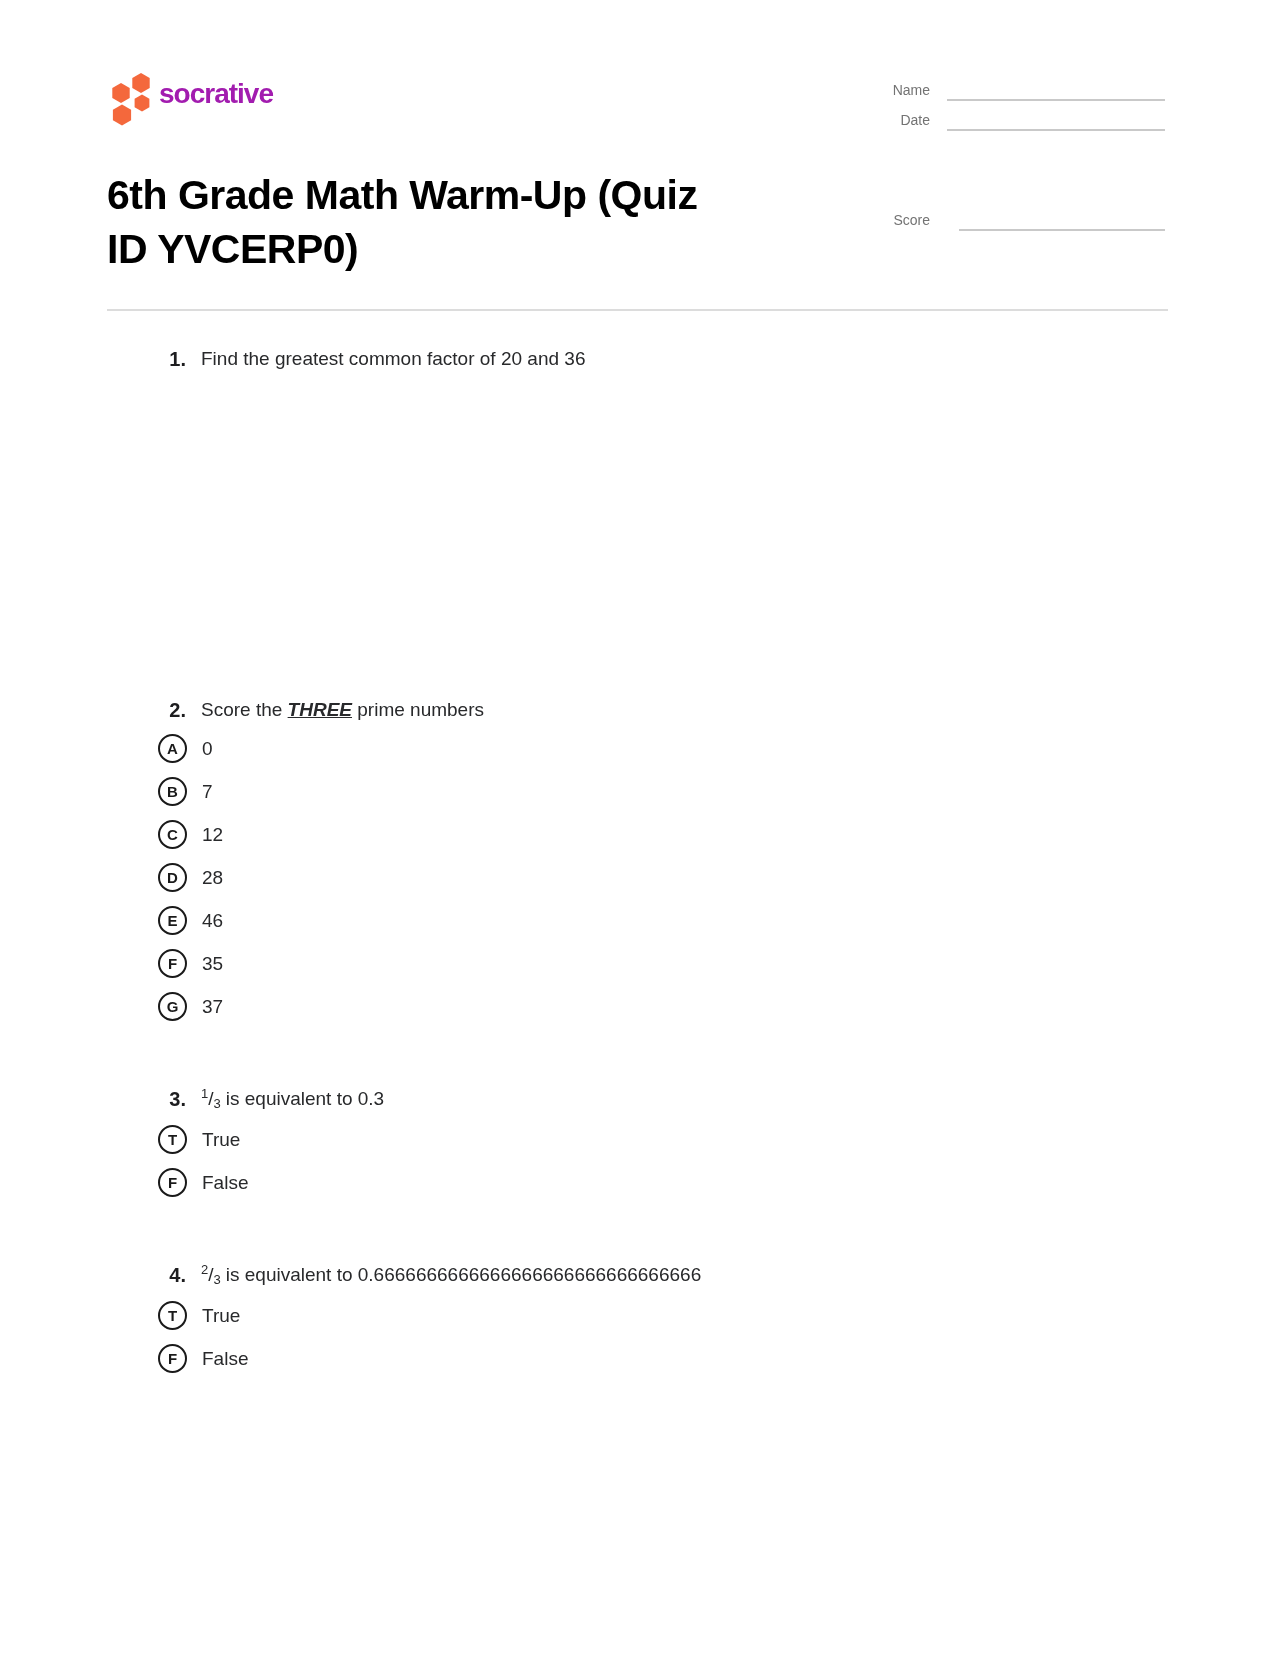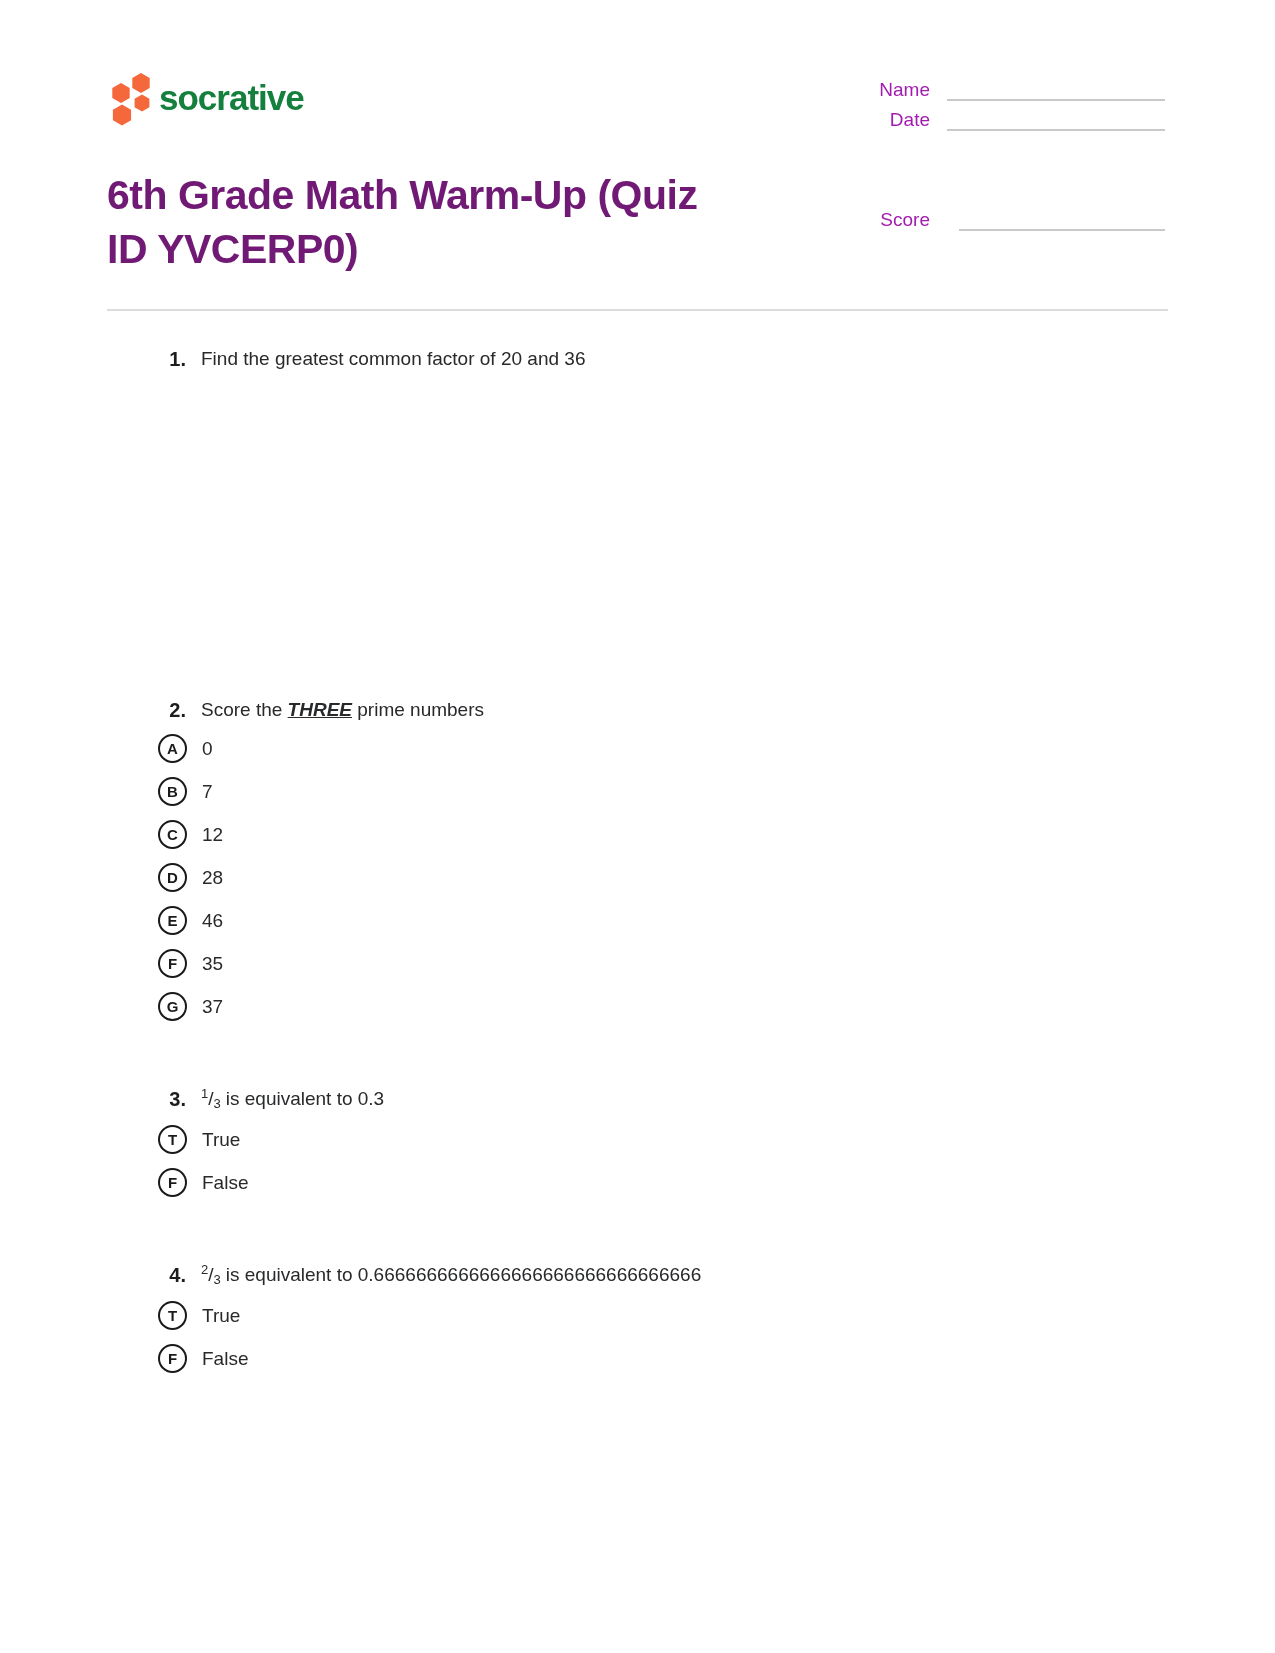--- a/index.html
+++ b/index.html
@@ -8,33 +8,33 @@
     width:1275px;height:1653px;
     background:#ffffff;
     font-family:"Liberation Sans",sans-serif;
     color:#28292b;
     overflow:hidden;
   }
   
   .logo-hex{position:absolute;left:106px;top:66px;width:46px;height:60px;}
   .logo-word{
     position:absolute;left:159px;top:78px;
-    font-size:35px;font-weight:700;letter-spacing:-1px;color:#15803d;
+    font-size:28px;font-weight:700;letter-spacing:-1px;color:#a21caf;
   }
   
   .fill-row{position:absolute;left:860px;width:305px;display:flex;align-items:flex-end;}
-  .fill-row .lbl{flex:0 0 70px;text-align:right;font-size:19px;color:#a21caf;line-height:22px;}
+  .fill-row .lbl{flex:0 0 70px;text-align:right;font-size:14px;color:#737373;line-height:22px;}
   .fill-row .line{flex:1;margin-left:17px;border-bottom:2px solid #c9c9c9;height:20px;}
   .row-name{top:79px;}
   .row-date{top:109px;justify-content:space-between;}
   .row-score{top:209px;gap:12px;}
   
   .title{
     position:absolute;left:107px;top:168px;width:760px;
-    font-size:41px;line-height:54px;font-weight:700;color:#701a75;letter-spacing:-0.5px;
+    font-size:41px;line-height:54px;font-weight:700;color:#000000;letter-spacing:-0.5px;
   }
   .title span{display:block;}
   
   .divider{position:absolute;left:107px;top:309px;width:1061px;height:2px;background:#dcdcdc;}
   
   .question{position:absolute;left:150px;width:980px;}
   .q1{top:346px;}
   .q2{top:697px;}
   .q3{top:1086px;}
   .q4{top:1262px;}

